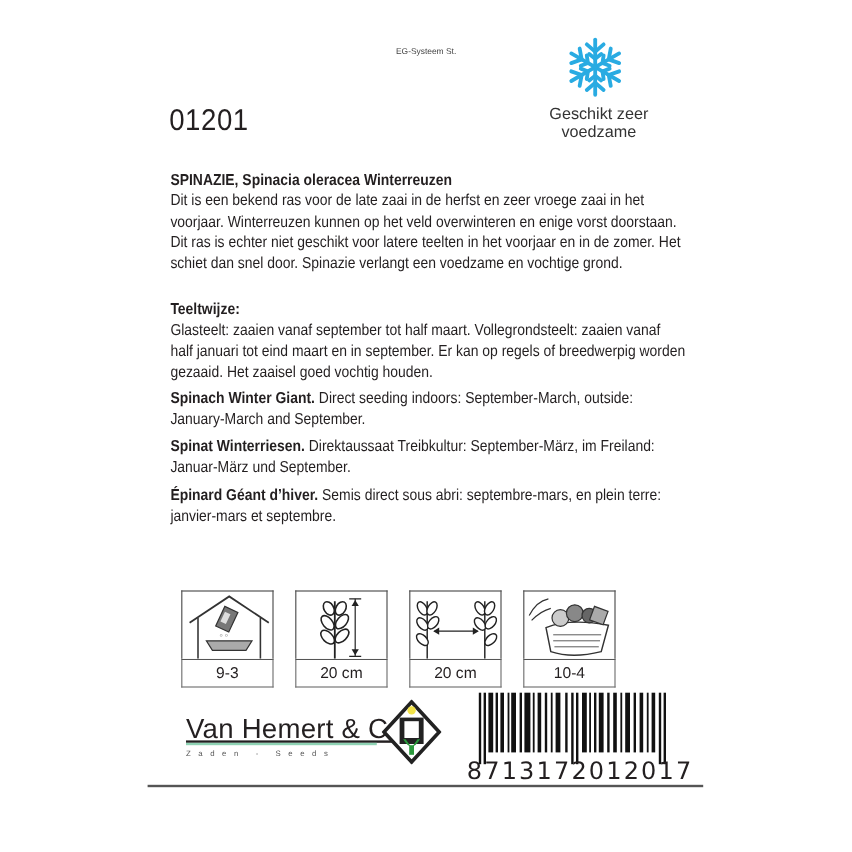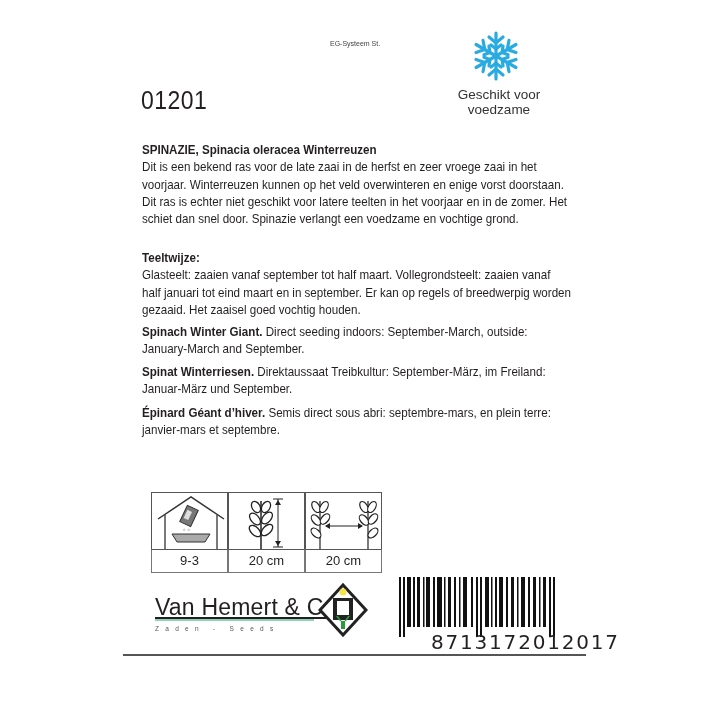--- a/index.html
+++ b/index.html
@@ -9,31 +9,31 @@
     .code { left:141px; top:86px; font-size:25px; color:#231f20; font-weight:normal; letter-spacing:0.5px; transform:scaleX(0.92); transform-origin:left; }
     .snow { left:470px; top:30px; width:52px; height:52px; }
     .freeze-label { left:440px; top:87px; width:118px; text-align:center; font-size:13.5px; line-height:15px; color:#333; }
     .body-text { left:142px; width:430px; font-size:13.2px; line-height:17.3px; color:#231f20; transform:scaleX(0.88); transform-origin:left top; width:488px; }
     .body-text b { font-weight:bold; }
     .p1 { top:141px; }
     .p2 { top:249px; }
     .p3 { top:323px; }
     .p4 { top:363px; }
     .p5 { top:404px; }
-    .icons { left:151px; top:492px; display:flex; gap:0; }
+    .icons { left:151px; top:492px; display:flex; gap:18px; }
     .icon-box { width:77px; display:flex; flex-direction:column; }
     .icon-pic { height:56px; border:1px solid #555; border-bottom:none; position:relative; background:#fff; }
     .icon-lbl { height:22px; border:1px solid #777; border-top:1px solid #555; text-align:center; font-size:13px; line-height:22px; color:#231f20; background:#fff; }
     .icon-pic svg { position:absolute; left:0; top:0; }
     .logo-text { left:155px; top:594px; font-size:23px; color:#231f20; letter-spacing:0.2px;text-decoration:underline; }
     .logo-line { left:155px; top:619px; width:159px; height:2px; background:#8fd3b4; }
     .logo-sub { left:155px; top:625px; font-size:6.5px; color:#555; letter-spacing:6.3px; }
     .emblem { left:318px; top:583px; width:50px; height:54px; }
     .barcode { left:393px; top:577px; width:172px; height:60px; }
-    .barcode-num { left:389px; top:630px; font-size:20px; letter-spacing:1.8px; color:#231f20; font-family:"DejaVu Sans", sans-serif;margin-left:42px; }
+    .barcode-num { left:389px; top:630px; font-size:20px; letter-spacing:1.8px; color:#231f20; font-family:"DejaVu Sans", sans-serif; }
     .bottom-rule { left:123px; top:654px; width:463px; height:2px; background:#555; }
   </style>
 </head>
 <body>
 
 <div class="abs eg">EG-Systeem St.</div>
 <div class="abs code">01201</div>
 
 <svg class="abs snow" viewBox="0 0 52 52">
   <g stroke="#29abe2" stroke-width="3.2" stroke-linecap="round" fill="none">
@@ -43,21 +43,21 @@
       <polyline points="21,15 26,19 31,15"></polyline>
     </g>
     <use href="#arm" transform="rotate(60 26 26)"></use>
     <use href="#arm" transform="rotate(120 26 26)"></use>
     <use href="#arm" transform="rotate(180 26 26)"></use>
     <use href="#arm" transform="rotate(240 26 26)"></use>
     <use href="#arm" transform="rotate(300 26 26)"></use>
   </g>
 </svg>
 <div class="abs freeze-label">
-  <div>Geschikt voor</div>
+  <div>Geschikt zeer</div>
   <div>voedzame</div>
 </div>
 
 <div class="abs body-text p1">
   <b>SPINAZIE, Spinacia oleracea Winterreuzen</b><br>
   <span>Dit is een bekend ras voor de late zaai in de herfst en zeer vroege zaai in het voorjaar. Winterreuzen kunnen op het veld overwinteren en enige vorst doorstaan. Dit ras is echter niet geschikt voor latere teelten in het voorjaar en in de zomer. Het schiet dan snel door. Spinazie verlangt een voedzame en vochtige grond.</span>
 </div>
 
 <div class="abs body-text p2">
   <b>Teeltwijze:</b><br>
@@ -128,20 +128,38 @@
           <ellipse cx="58" cy="27" rx="3.5" ry="6" transform="rotate(-40 58 27)"></ellipse>
           <ellipse cx="67" cy="26" rx="3.5" ry="6" transform="rotate(40 67 26)"></ellipse>
           <ellipse cx="67" cy="40" rx="3.5" ry="6" transform="rotate(45 67 40)"></ellipse>
         </g>
         <line x1="20" y1="33" x2="56" y2="33" stroke="#222" stroke-width="1"></line>
         <polygon points="19,33 24,30 24,36" fill="#222"></polygon>
           <polygon points="57,33 52,30 52,36" fill="#222"></polygon>
       </svg>
     </div>
     <div class="icon-lbl">20 cm</div>
+  </div>
+  <div class="icon-box">
+    <div class="icon-pic">
+      <svg width="77" height="56">
+        <path d="M18,30 Q38,22 70,28 L64,50 Q40,56 22,50 Z" fill="#fff" stroke="#333" stroke-width="1.2"></path>
+        <g stroke="#555" stroke-width="0.8">
+            <line x1="24" y1="36" x2="64" y2="36"></line>
+            <line x1="24" y1="41" x2="63" y2="41"></line>
+            <line x1="25" y1="46" x2="62" y2="46"></line>
+          </g>
+        <circle cx="30" cy="22" r="7" fill="#ccc" stroke="#333"></circle>
+        <circle cx="42" cy="18" r="7" fill="#888" stroke="#333"></circle>
+        <circle cx="54" cy="20" r="6" fill="#666" stroke="#333"></circle>
+        <rect x="56" y="14" width="12" height="12" fill="#aaa" stroke="#333" transform="rotate(20 62 20)"></rect>
+        <path d="M4,20 Q10,8 20,6 M6,24 Q14,16 22,14" stroke="#333" fill="none"></path>
+      </svg>
+    </div>
+    <div class="icon-lbl">10-4</div>
   </div>
 </div>
 
 <div class="abs logo-text">Van Hemert &amp; Co</div>
 <div class="abs logo-line"></div>
 <div class="abs logo-sub">Zaden - Seeds</div>
 
 <svg class="abs emblem" viewBox="0 0 50 54">
   <polygon points="25,2 48,27 25,52 2,27" fill="#fff" stroke="#222" stroke-width="3"></polygon>
   <circle cx="25" cy="9" r="3.5" fill="#f2e34a"></circle>

